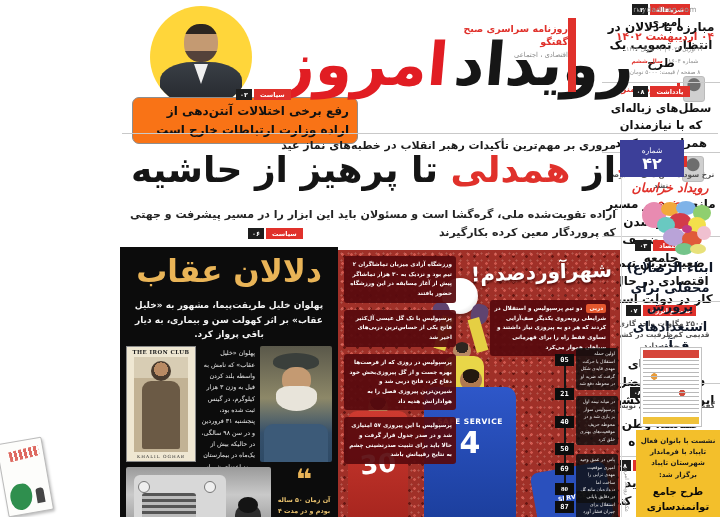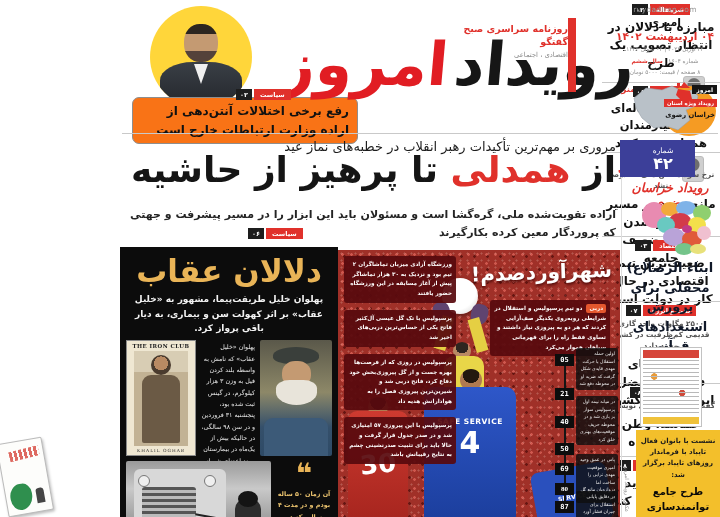--- a/index.html
+++ b/index.html
@@ -54,33 +54,33 @@
 
   
   .iranmap{left:628px;top:80px;width:90px;height:58px;}
   .map-chip-today{position:absolute;right:1px;top:5px;background:#141414;color:#fff;font-size:6px;
       font-weight:bold;padding:1px 4px;}
   .map-chip-special{position:absolute;right:1px;top:19px;background:#e0312b;color:#fff;font-size:5.3px;
       font-weight:bold;padding:1px 3px;}
   .map-province{position:absolute;right:3px;top:31px;color:#141414;font-size:6.8px;font-weight:bold;}
 
   
-  .lead-kicker{right:104px;top:139px;font-size:13px;font-weight:normal;color:#1c1c1c;}
+  .lead-kicker{right:104px;top:139px;font-size:11px;font-weight:bold;color:#1c1c1c;}
   .lead-headline{right:104px;top:149px;font-size:36px;font-weight:bold;letter-spacing:-1.5px;
       color:#151515;white-space:nowrap;}
   .lead-headline .red{color:#e0312b;}
   .lead-sub{right:104px;top:206px;width:486px;font-size:11px;font-weight:bold;line-height:1.6;
       text-align:right;color:#242424;}
   .lead-chips{left:248px;top:228px;}
 
   
   .eagle{left:120px;top:247px;width:218px;height:270px;background:#0c0c0c;color:#fff;
       padding:6px;box-sizing:border-box;overflow:hidden;}
   .eagle-title{text-align:center;font-size:31px;font-weight:bold;color:#e9b457;letter-spacing:-1px;line-height:1.2;}
-  .eagle-dek{font-size:9px;font-weight:bold;text-align:center;line-height:1.6;margin-top:2px;color:#f2f2f2;}
+  .eagle-dek{font-size:9px;font-weight:bold;text-align:center;line-height:1.6;margin-top:8px;color:#f2f2f2;}
   .eagle-row1{display:flex;gap:4px;margin-top:5px;height:116px;}
   .oldman{width:72px;position:relative;border-radius:2px;overflow:hidden;
       background:linear-gradient(180deg,#5a584a,#8d8868 45%,#35506b 75%,#2e4a66);}
   .hat{position:absolute;top:7px;left:13px;width:46px;height:17px;background:#3a3f3b;border-radius:50% 50% 40% 40%;}
   .face{position:absolute;top:21px;left:22px;width:29px;height:26px;background:#c49a72;border-radius:45%;}
   .beard{position:absolute;top:40px;left:16px;width:41px;height:25px;background:#e8e4da;border-radius:40% 40% 60% 60%;}
   .coat{position:absolute;bottom:0;left:4px;right:4px;height:38px;background:#3c5a78;border-radius:9px 9px 0 0;}
   .eagle-body{flex:1;font-size:6.3px;line-height:1.8;text-align:right;color:#e9e9e9;padding:1px;}
   .poster{width:70px;background:#efe7d2;border:1px solid #8a8a8a;padding:2px;display:flex;
       flex-direction:column;align-items:center;box-sizing:border-box;}
@@ -141,21 +141,21 @@
       transform:rotate(-10deg);border-radius:8px;color:#fff;font-size:6px;font-weight:bold;
       display:flex;align-items:center;justify-content:center;}
   .t-line{position:absolute;left:226px;top:104px;height:158px;width:2px;background:#151515;}
   .t-chip{position:absolute;left:217px;width:19px;height:12px;background:#0d0d0d;color:#fff;font-size:7px;
       font-weight:bold;display:flex;align-items:center;justify-content:center;font-family:"DejaVu Sans Mono",monospace;}
   .t-event{position:absolute;left:238px;width:42px;background:rgba(15,15,15,.82);color:#eee;
       font-size:4.6px;line-height:1.65;padding:2px 3px;border-radius:2px;text-align:right;box-sizing:border-box;}
 
   
   .issuebox{left:620px;top:140px;width:64px;height:37px;background:#3c3f99;color:#fff;text-align:center;
-      display:flex;flex-direction:column;justify-content:center;gap:1px;padding-left:11px;}
+      display:flex;flex-direction:column;justify-content:center;gap:1px;}
   .issuebox .lbl{font-size:7.5px;}
   .issuebox .no{font-size:16px;font-weight:bold;line-height:1;}
   .brand{left:620px;top:180px;width:100px;text-align:center;color:#e0312b;font-weight:bold;
       font-style:italic;font-size:12.5px;letter-spacing:-.5px;}
   .pmap{left:640px;top:199px;width:74px;height:56px;}
   .phl{left:621px;top:258px;width:98px;text-align:center;font-size:13px;font-weight:bold;
       line-height:1.5;color:#101828;}
   .thumb{left:640px;top:347px;width:62px;height:80px;background:#fff;border:1px solid #c2c2c2;
       box-sizing:border-box;padding:2px;display:flex;flex-direction:column;gap:2px;}
   .th-head{height:8px;background:#d6453a;}
@@ -289,31 +289,20 @@
 
   <div class="abs dateblock">
     <div class="site">ruydadiran.com</div>
     <div class="wd">امیری</div>
     <div class="dfa">۰۴ اردیبهشت ۱۴۰۲</div>
     <div class="tiny">۲۴ آوریل ۲۰۲۳ | ۰۳ شوال ۱۴۴۴</div>
     <div class="tiny"><span>شماره ۱۶۰۴ | </span><span class="rd">سال ششم</span></div>
     <div class="tiny">۸ صفحه / قیمت: ۵۰۰۰ تومان</div>
   </div>
 
-  <div class="abs iranmap">
-    <svg width="90" height="58" viewBox="0 0 90 58">
-      <ellipse cx="61" cy="31" rx="27" ry="25" fill="#f59b23"></ellipse>
-      <path d="M6,18 L18,8 L34,10 L44,6 L56,12 L64,10 L70,16 L68,26 L58,30 L62,40 L50,50 L38,46 L26,48 L14,38 L8,28 Z" fill="#b9c1c8" stroke="#98a1a9" stroke-width="0.6"></path>
-      <path d="M56,2 L62,8 L52,8 Z" fill="#e0312b"></path>
-      <path d="M50,9 L62,11 L64,19 L54,21 L48,15 Z" fill="#e0312b"></path>
-    </svg>
-    <span class="map-chip-today">امروز</span>
-    <span class="map-chip-special">رویداد ویژه استان</span>
-    <span class="map-province">خراسان رضوی</span>
-  </div>
 
   <div class="hr" style="top:133px;left:122px;width:596px;"></div>
   <div class="vr" style="left:621px;top:140px;height:377px;"></div>
 
   <div class="abs lead-kicker">مروری بر مهم‌ترین تأکیدات رهبر انقلاب در خطبه‌های نماز عید</div>
   <div class="abs lead-headline">
     <span>از </span><span class="red">همدلی</span><span> تا پرهیز از حاشیه</span>
   </div>
   <div class="abs lead-sub">اراده تقویت‌شده ملی، گره‌گشا است و مسئولان باید این ابزار را در مسیر پیشرفت و جهتی که پروردگار معین کرده بکارگیرند</div>
   <div class="abs chip-row lead-chips">
@@ -437,17 +426,17 @@
   <div class="abs phl">ابناء الرضا(ع) محفلی برای پرورش استعدادهای قرآنی</div>
 
   <div class="abs thumb">
     <div class="th-head"></div>
     <div class="th-lines"></div>
     <div class="th-foot"></div>
   </div>
   <div class="abs vcredit">عکس: رویداد امروز</div>
 
   <div class="abs ybox">
-    <div class="yk">نشست با بانوان فعال تایباد با فرماندار روزهای تایباد برگزار شد:</div>
+    <div class="yk">نشست با بانوان فعال تایباد با فرماندار شهرستان تایباد برگزار شد:</div>
     <div class="yt">طرح جامع توانمندسازی زنان در مسیر اجرایی شدن</div>
   </div>
 
 </div>
 
 </body></html>

